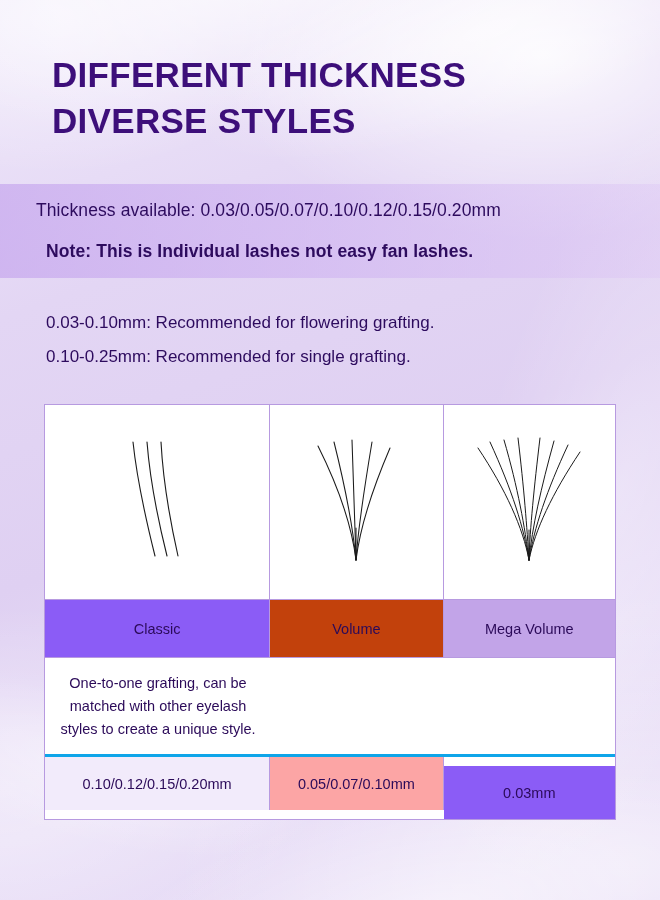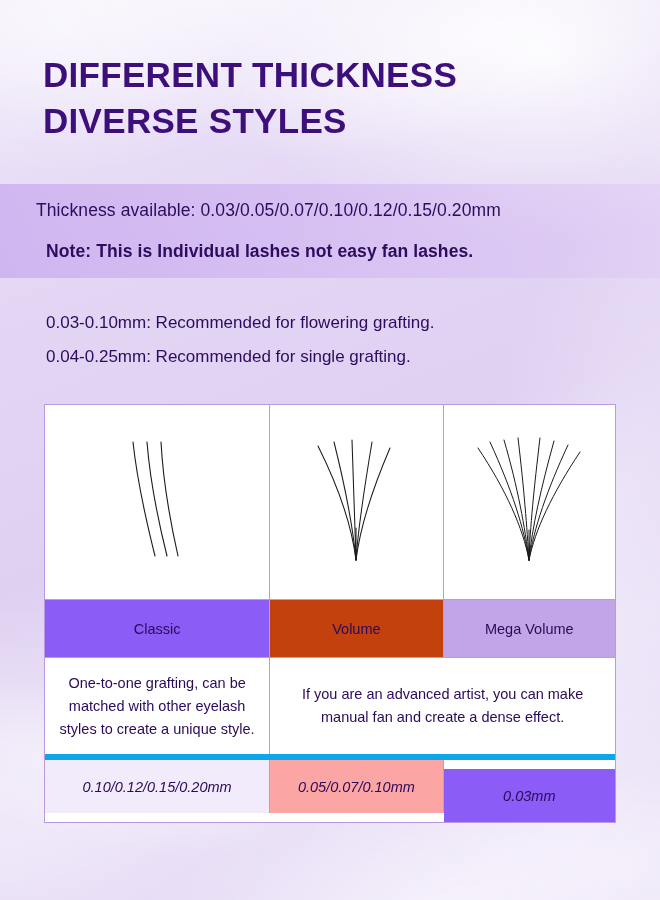--- a/index.html
+++ b/index.html
@@ -64,21 +64,21 @@
     transform: rotate(16deg);
   }
 
   .content {
     position: relative;
     z-index: 3;
   }
 
   .headline {
     position: absolute;
-    left: 43px;
+    left: 52px;
     top: 52px;
     width: 580px;
     color: #3d0f7a;
     font-size: 35px;
     font-weight: bold;
     line-height: 46px;
     letter-spacing: 0.3px;
   }
   .headline div { white-space: nowrap; }
 
@@ -161,21 +161,21 @@
     justify-content: center;
     text-align: center;
     font-size: 14.5px;
     line-height: 23px;
     color: #2b0a59;
     background: #ffffff;
     padding: 6px 12px;
   }
   .desc-wide { width: 346px; }
 
-  .row-thick { border-top: 6px solid #0ea5e9; font-style: italic; }
+  .row-thick { border-top: 3px solid #0ea5e9; }
   .row-thick .cell {
     height: 53px;
     display: flex;
     align-items: center;
     justify-content: center;
     font-size: 14.5px;
     color: #2b0a59;
   }
   .th1 { background: #f2ebfb; }
   .th2 { background: #fca5a5; }
@@ -205,21 +205,21 @@
     <div class="headline">
       <div>DIFFERENT THICKNESS</div>
       <div>DIVERSE STYLES</div>
     </div>
 
     <div class="band"></div>
     <div class="band-line1">Thickness available: 0.03/0.05/0.07/0.10/0.12/0.15/0.20mm</div>
     <div class="band-line2">Note: This is Individual lashes not easy fan lashes.</div>
 
     <div class="rec rec1">0.03-0.10mm: Recommended for flowering grafting.</div>
-    <div class="rec rec2">0.04-0.25mm: Recommended for single grafting.</div>
+    <div class="rec rec2">0.10-0.25mm: Recommended for single grafting.</div>
 
     <div class="table">
 
       <div class="row row-art">
         <div class="cell c1">
           <div class="art-wrap">
             <svg width="120" height="140" viewBox="0 0 120 140">
               <g fill="none" stroke="#1b1b1b" stroke-width="1.1" stroke-linecap="round">
                 <path d="M36 10 C40 48, 48 84, 58 124"></path>
                 <path d="M50 10 C53 48, 60 84, 70 124"></path>
@@ -262,21 +262,20 @@
       </div>
 
       <div class="row row-names">
         <div class="cell c1 nm1">Classic</div>
         <div class="cell c2 nm2">Volume</div>
         <div class="cell c3 nm3">Mega Volume</div>
       </div>
 
       <div class="row row-desc">
         <div class="cell c1">One-to-one grafting, can be matched with other eyelash styles to create a unique style.</div>
-        <div class="cell desc-wide">If you are an advanced artist, you can make manual fan and create a dense effect.</div>
       </div>
 
       <div class="row row-thick">
         <div class="cell c1 th1">0.10/0.12/0.15/0.20mm</div>
         <div class="cell c2 th2">0.05/0.07/0.10mm</div>
         <div class="cell c3 th3">0.03mm</div>
       </div>
 
     </div>
   </div>

